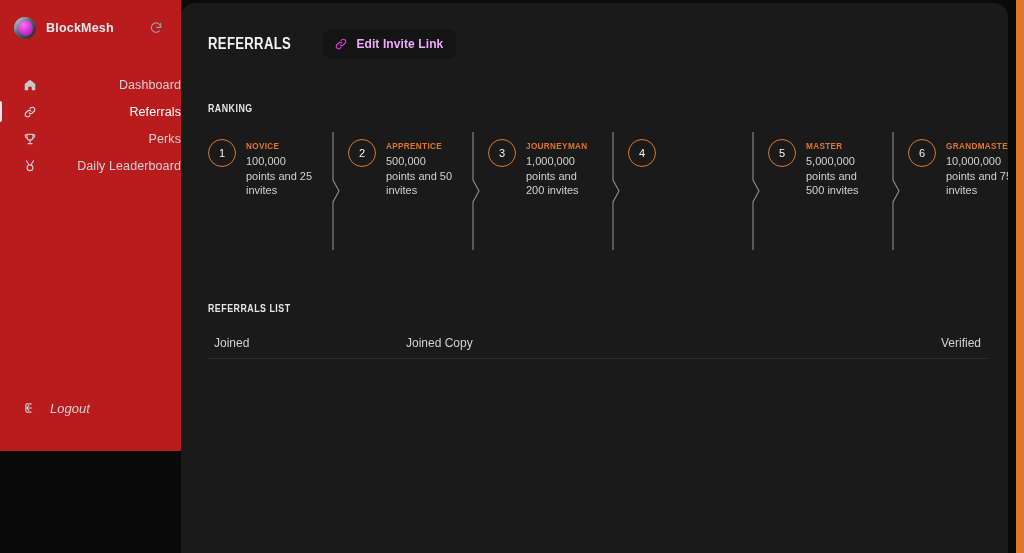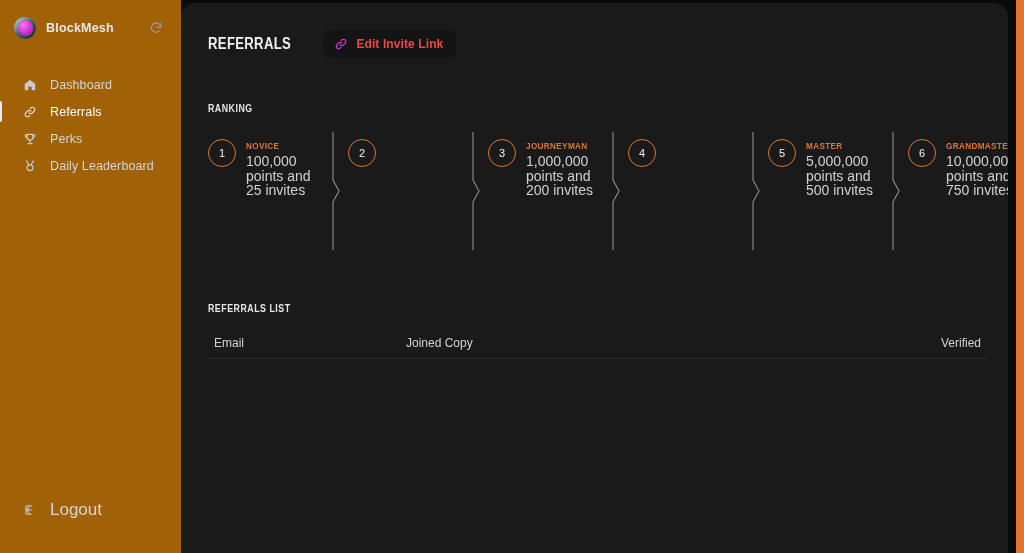--- a/index.html
+++ b/index.html
@@ -6,21 +6,21 @@
   html, body {
     width:1024px; height:553px;
     background:#000;
     font-family:"Liberation Sans", sans-serif;
     overflow:hidden;
   }
   #app { position:relative; width:1024px; height:553px; background:#0a0a0a; display:flex; }
 
   
   .sidebar {
-    width:181px; height:553px; background:#a16207;
+    width:181px; height:451px; background:#b91c1c;
     position:relative; flex:0 0 181px;
     display:flex; flex-direction:column;
   }
   .brand { display:flex; align-items:center; height:56px; padding:0 16px 0 14px; gap:10px; }
   .logo-wrap { width:22px; height:22px; position:relative; flex:0 0 22px; }
   .logo-ring {
     position:absolute; inset:0; border-radius:50%;
     background:linear-gradient(135deg,#cfe6e6 0%,#4a6b72 45%,#132025 100%);
   }
   .logo-blob {
@@ -31,37 +31,37 @@
   .brand-name { font-size:12.5px; font-weight:700; color:#e8e8ea; letter-spacing:.2px; }
   .refresh-btn {
     margin-left:auto; width:18px; height:18px; display:flex;
     align-items:center; justify-content:center; cursor:pointer;
   }
   .refresh-btn svg { display:block; }
 
   .nav { margin-top:15px; display:flex; flex-direction:column; }
   .nav-item {
     position:relative; display:flex; align-items:center; gap:13px;
-    height:27px; padding-left:22px; cursor:pointer; color:#cfcfd3;
+    height:27px; padding-left:22px; cursor:pointer; color:#cfcfd3;justify-content:space-between;
   }
   .nav-item .ico { width:15px; height:15px; display:flex; align-items:center; justify-content:center; flex:0 0 15px; }
   .nav-item .lbl { font-size:12.5px; color:#d4d4d8; letter-spacing:.1px; }
   .nav-item.active .lbl { color:#fff; }
   .nav-item.active::before {
     content:""; position:absolute; left:0; top:3px; bottom:3px; width:2px;
     background:#e9e9ee; border-radius:0 2px 2px 0;
   }
   .nav .nav-item + .nav-item { margin-top:0; }
 
   .logout-wrap { margin-top:auto; margin-bottom:30px; }
   .logout-item {
     display:flex; align-items:center; gap:13px; height:26px;
     padding-left:22px; cursor:pointer;
   }
-  .logout-item .lbl { font-size:17px; color:#d4d4d8; }
+  .logout-item .lbl { font-size:13px; color:#d4d4d8;font-style:italic; }
 
   
   .main-outer { flex:1; position:relative; height:553px; background:#0a0a0a; }
   .main {
     position:absolute; left:0; top:3px; right:16px; bottom:0;
     background:#1a1a1a; border-radius:14px 14px 0 0; overflow:hidden;
   }
   .content { padding:27px 0 0 27px; }
 
   
@@ -69,21 +69,21 @@
   .page-title {
     font-size:16px; font-weight:700; color:#f2f2f4;
     letter-spacing:.4px; transform:scaleX(.82); transform-origin:left center;
     font-stretch:condensed;
   }
   .ilink-btn {
     display:flex; align-items:center; gap:8px;
     background:#141414; border:none; border-radius:7px;
     padding:7px 13px 7px 11px; cursor:pointer;
   }
-  .ilink-btn .lbl { font-size:12px; font-weight:700; color:#ef4444; letter-spacing:.1px; }
+  .ilink-btn .lbl { font-size:12px; font-weight:700; color:#f0abfc; letter-spacing:.1px; }
 
   .section-title {
     font-size:10.5px; font-weight:700; color:#e6e6e8; letter-spacing:.6px;
     transform:scaleX(.84); transform-origin:left center;
   }
   .ranking-title { margin-top:44px; }
 
   
   .ranks { margin-top:18px; display:flex; align-items:flex-start; }
   .rank {
@@ -93,21 +93,21 @@
   .rank-circle {
     width:28px; height:28px; flex:0 0 28px; border-radius:50%;
     border:1.6px solid #e0762c; display:flex; align-items:center; justify-content:center;
     font-size:11px; color:#f4f4f6; font-weight:400;
   }
   .rank-body { padding-top:1px; }
   .rank-name {
     font-size:9.5px; font-weight:700; color:#e0762c; letter-spacing:.4px;
     transform:scaleX(.86); transform-origin:left center; white-space:nowrap;
   }
-  .rank-desc { margin-top:3px; font-size:14px; line-height:14.6px; color:#d2d2d6; }
+  .rank-desc { margin-top:3px; font-size:11px; line-height:14.6px; color:#d2d2d6; }
   .divider { width:30px; flex:0 0 30px; height:118px; display:flex; align-items:center; justify-content:center; }
   .divider svg { display:block; }
 
   
   .list-title { margin-top:52px; }
   .table { margin-top:22px; width:779px; }
   .thead { display:flex; align-items:center; padding:0 6px 8px 6px; border-bottom:1px solid #2e2e2e; }
   .th { font-size:12px; color:#d2d2d6; }
   .th-email { width:192px; flex:0 0 192px; }
   .th-joined { flex:1; }
@@ -237,20 +237,24 @@
             </div>
           </div>
           <div class="divider">
             <svg width="14" height="118" viewBox="0 0 14 118">
                 <path d="M7 0 V48 L13 59 L7 70 V118" fill="none" stroke="#8e8e93" stroke-width="1.1"></path>
               </svg>
           </div>
 
           <div class="rank">
             <div class="rank-circle">2</div>
+            <div class="rank-body">
+              <div class="rank-name">APPRENTICE</div>
+              <div class="rank-desc">500,000 points and 50 invites</div>
+            </div>
           </div>
           <div class="divider">
             <svg width="14" height="118" viewBox="0 0 14 118">
                 <path d="M7 0 V48 L13 59 L7 70 V118" fill="none" stroke="#8e8e93" stroke-width="1.1"></path>
               </svg>
           </div>
 
           <div class="rank">
             <div class="rank-circle">3</div>
             <div class="rank-body">
@@ -293,21 +297,21 @@
               <div class="rank-desc">10,000,000 points and 750 invites</div>
             </div>
           </div>
 
         </div>
 
         <div class="section-title list-title">REFERRALS LIST</div>
 
         <div class="table">
           <div class="thead">
-            <div class="th th-email">Email</div>
+            <div class="th th-email">Joined</div>
             <div class="th th-joined">Joined Copy</div>
             <div class="th th-verified">Verified</div>
           </div>
           <div class="tbody"></div>
         </div>
 
       </div>
     </div>
 
     <div class="scrollbar">

